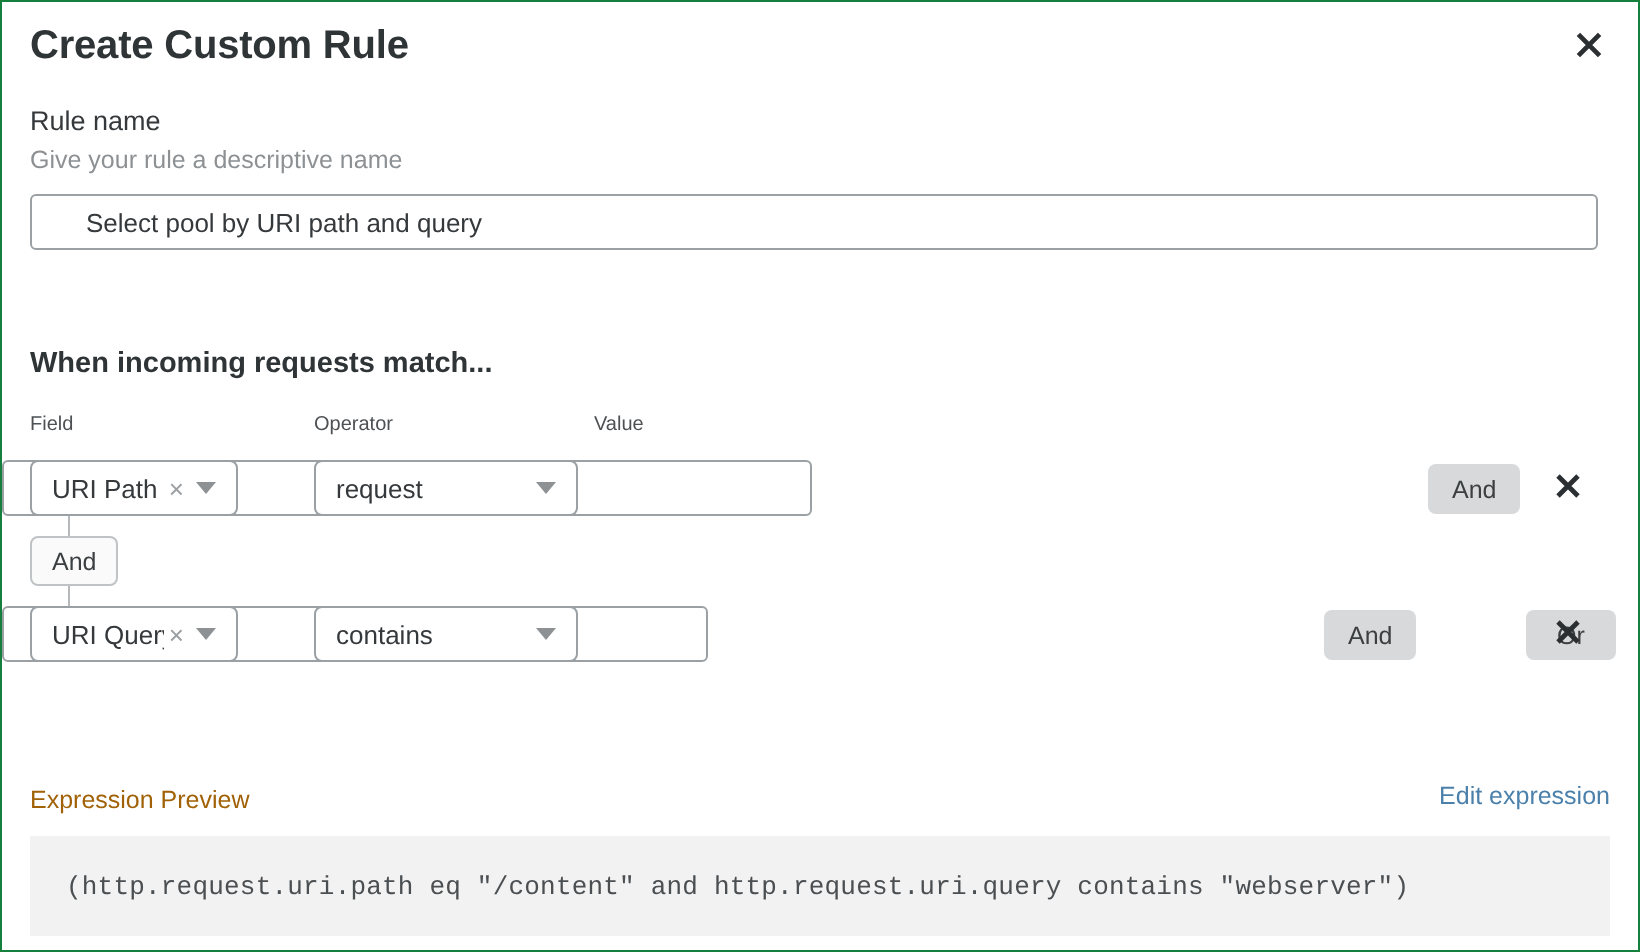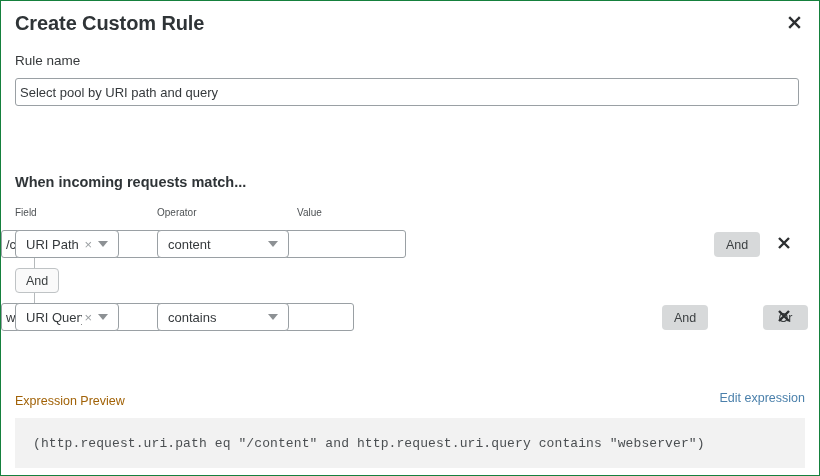--- a/index.html
+++ b/index.html
@@ -67,21 +67,21 @@
     margin-top: 3px;
   }
   .text-input {
     box-sizing: border-box;
     font-family: "Liberation Sans", sans-serif;
     font-size: 13px;
     color: #35393c;
     background: #ffffff;
     border: 1px solid #9aa0a4;
     border-radius: 3px;
-    padding: 0 4px;
+    padding: 0 27px;
     outline: none;
   }
   .text-input::placeholder { color: #9b9fa2; }
 
   #rule-name-block { top: 51px; width: 790px; }
   #rule-name-input { margin-top: 9px; width: 784px; height: 28px; }
 
   
   .section-heading {
     position: absolute;
@@ -270,39 +270,40 @@
     <div class="dialog-title">Create Custom Rule</div>
     <button class="close-button" aria-label="Close">
       <svg width="15" height="15" viewBox="0 0 15 15">
         <path d="M2.2 2.2 L12.8 12.8 M12.8 2.2 L2.2 12.8" stroke="#2c2f31" stroke-width="2.4" stroke-linecap="butt"></path>
       </svg>
     </button>
   </div>
 
   <div class="field-block" id="rule-name-block">
     <div class="block-label">Rule name</div>
+    <div class="block-hint">Give your rule a descriptive name</div>
     <input class="text-input" id="rule-name-input" type="text" value="Select pool by URI path and query" style="">
   </div>
 
   <div class="section-heading">When incoming requests match...</div>
 
   <div class="col-labels">
     <div class="col-label field-col">Field</div>
     <div class="col-label operator-col">Operator</div>
     <div class="col-label value-col">Value</div>
   </div>
 
   <div class="condition-row" id="condition-row-0">
     <div class="select-control field-select">
       <span class="select-value">URI Path</span>
       <span class="select-clear">×</span>
       <span class="caret"></span>
     </div>
     <div class="select-control operator-select">
-      <span class="select-value">content</span>
+      <span class="select-value">request</span>
       <span class="caret"></span>
     </div>
     <input class="text-input value-input" id="value-input-0" type="text" value="/content" style="">
     <button class="logic-button" id="and-button-0">And</button>
     <button class="delete-button" id="delete-button-0" aria-label="Delete condition">
       <svg width="14" height="14" viewBox="0 0 14 14">
         <path d="M2 2 L12 12 M12 2 L2 12" stroke="#2c2f31" stroke-width="2.4" stroke-linecap="butt"></path>
       </svg>
     </button>
   </div>

